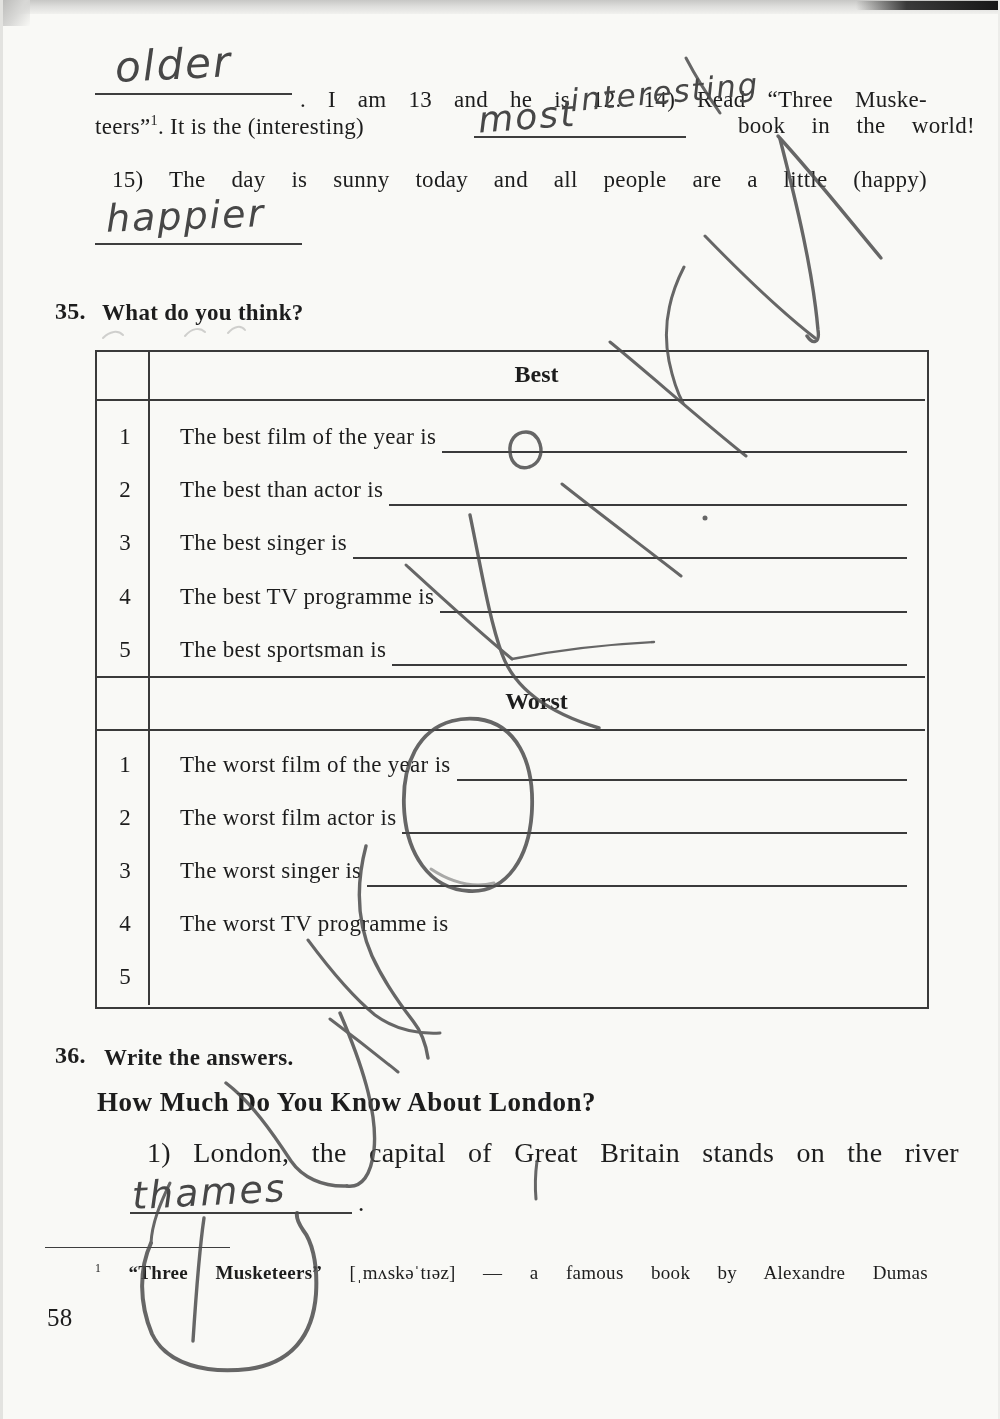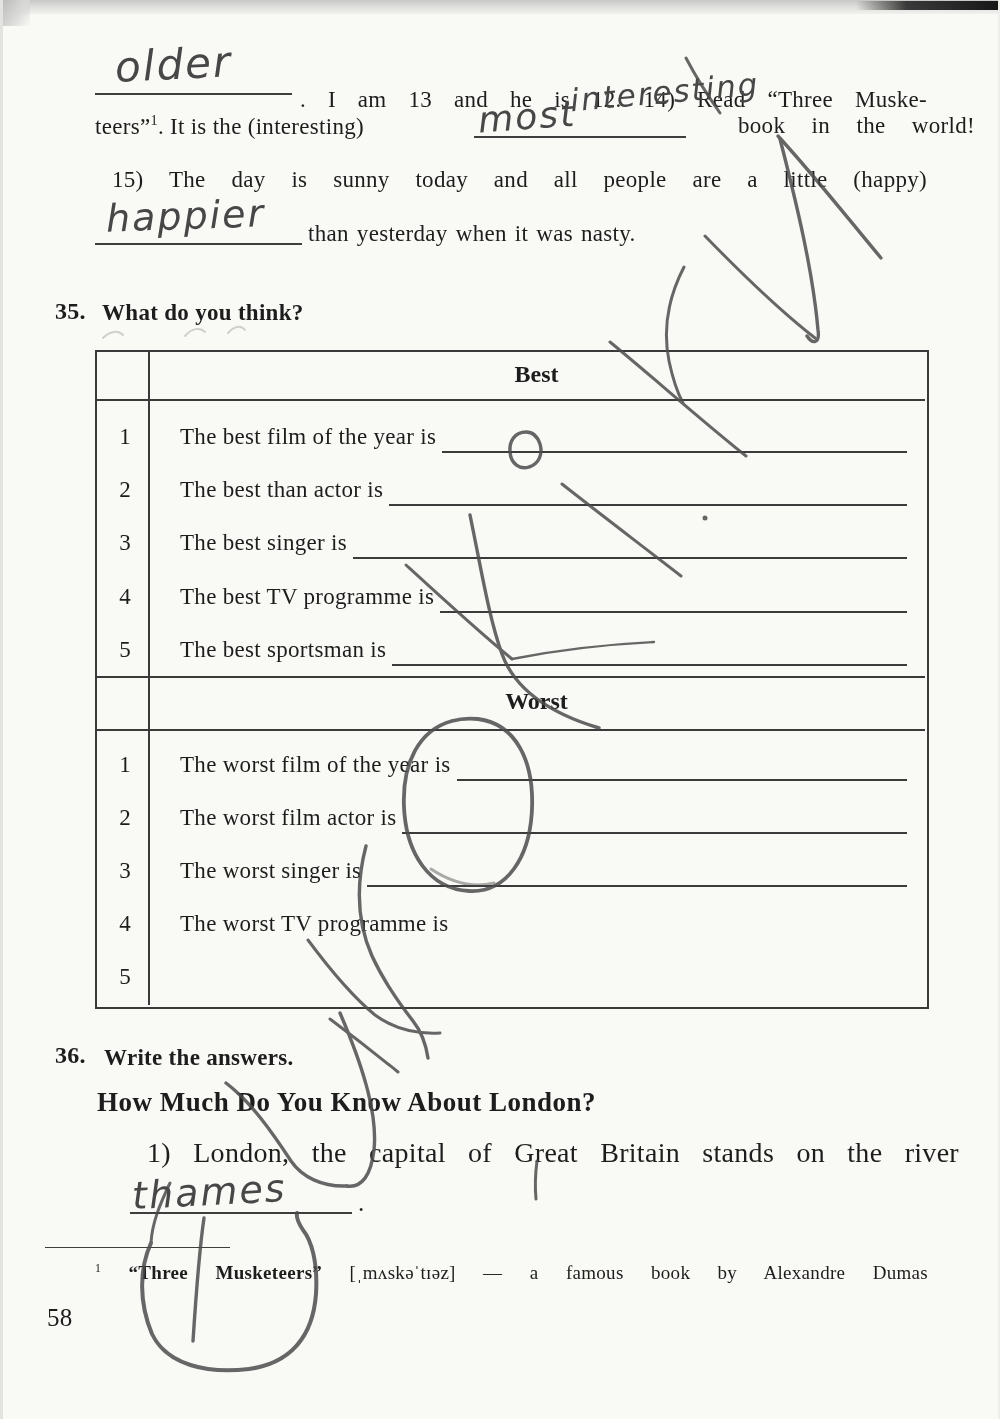--- a/index.html
+++ b/index.html
@@ -51,21 +51,20 @@
 
   <div class="t" style="left:95px;top:112px;"><span>teers”</span><sup>1</sup><span>. It is the (interesting)</span></div>
   <span class="hw" style="left:478px;top:96px;font-size:36px;transform:rotate(-4deg);">most</span>
   <span class="hw" style="left:570px;top:74px;font-size:31px;transform:rotate(-5deg);">interesting</span>
   <div class="uline" style="left:474px;top:136px;width:212px;"></div>
   <div class="t just" style="left:690px;top:112px;width:237px;margin-left:48px;">book in the world!</div>
 
   <div class="t just" style="left:112px;top:166px;width:815px;">15) The day is sunny today and all people are a little (happy)</div>
   <span class="hw" style="left:106px;top:194px;font-size:38px;transform:rotate(-2deg);">happier</span>
   <div class="uline" style="left:95px;top:243px;width:207px;"></div>
-  <div class="t" style="left:308px;top:220px;word-spacing:2px;">than yesterday when it was nasty.</div>
 
   <span class="t b" style="left:55px;top:297px;font-size:24px;">35.</span>
   <span class="t b" style="left:102px;top:299px;">What do you think?</span>
 
   <div style="position:absolute;left:95px;top:350px;width:830px;height:655px;border:2px solid #3a3a3a;z-index:3;"></div>
   <div class="tline" style="left:148px;top:350px;width:2px;height:655px;"></div>
   <div class="tline" style="left:95px;top:399px;width:830px;height:2px;"></div>
   <div class="tline" style="left:95px;top:676px;width:830px;height:2px;"></div>
   <div class="tline" style="left:95px;top:729px;width:830px;height:2px;"></div>
 

